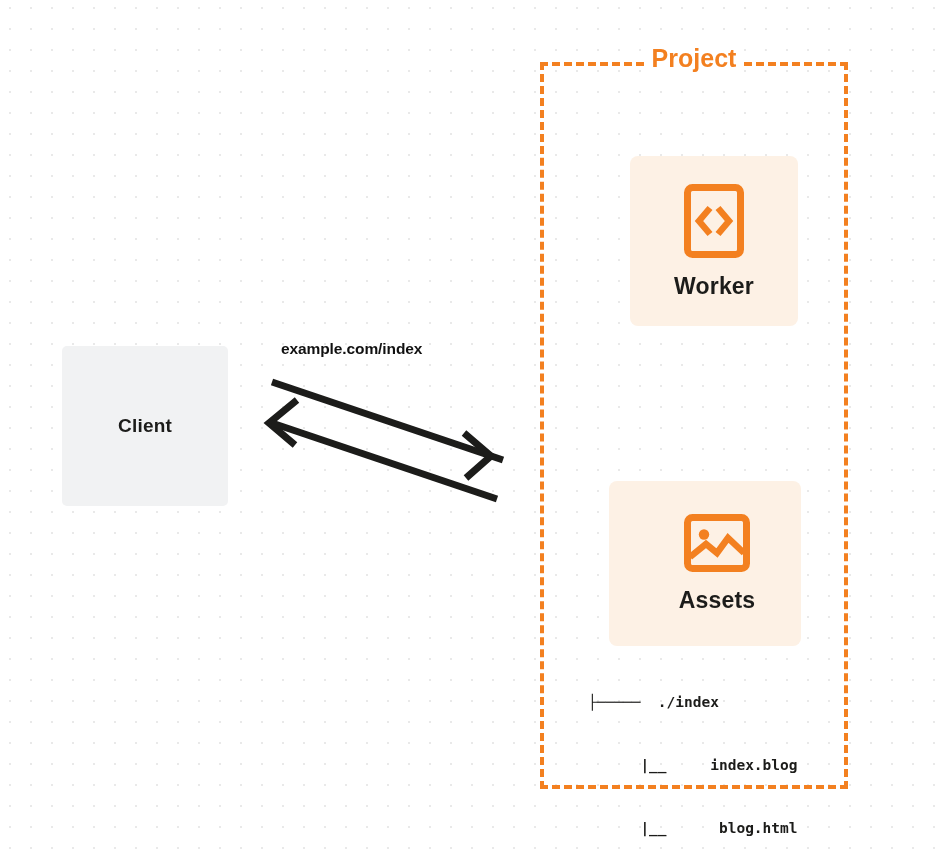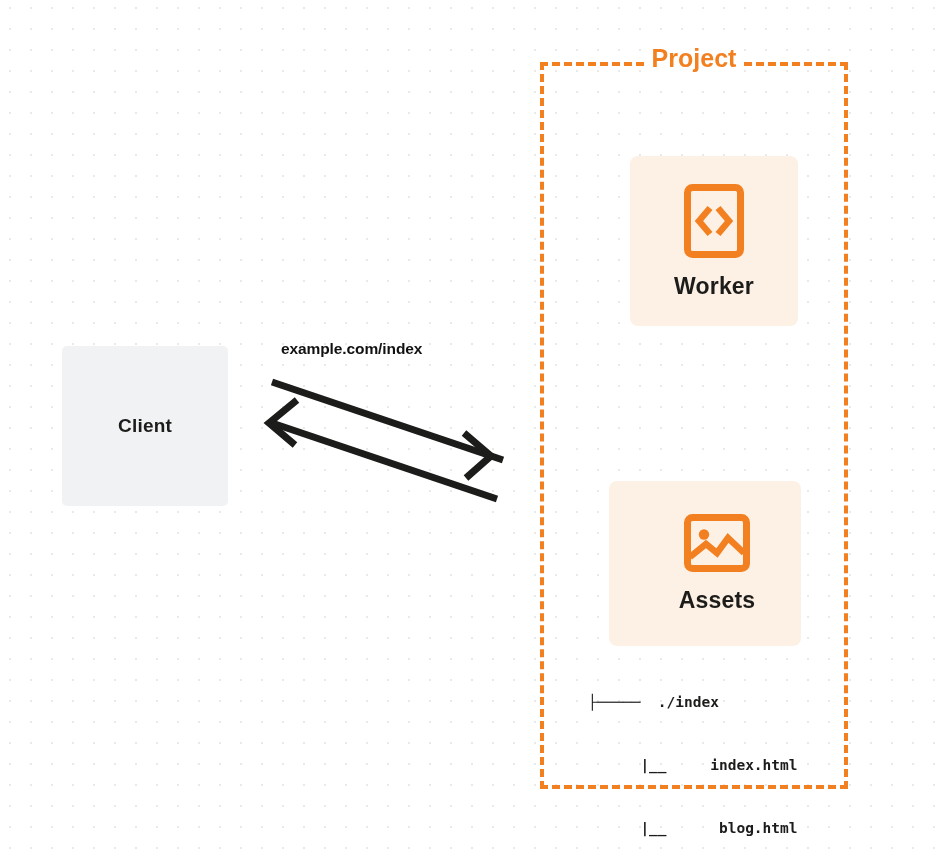--- a/index.html
+++ b/index.html
@@ -181,18 +181,18 @@
     <svg class="card-icon" width="68" height="60" viewBox="0 0 68 60" xmlns="http://www.w3.org/2000/svg">
       <rect x="4.5" y="4.5" width="59" height="51" rx="5" ry="5" fill="none" stroke="#f38020" stroke-width="7"></rect>
       <circle cx="21" cy="21.5" r="5.2" fill="#f38020"></circle>
       <path d="M 7 44 L 23 31 L 34 40 L 45 25 L 61 40" fill="none" stroke="#f38020" stroke-width="6.5" stroke-linejoin="miter" stroke-linecap="butt"></path>
     </svg>
     <span class="card-label">Assets</span>
   </div>
 
   <div class="file-tree">
     <div>├─────  ./index</div>
-    <div>      |__     index.html</div>
+    <div>      |__     index.blog</div>
     <div>      |__      blog.html</div>
     
   </div>
 
 </div>
 
 </body></html>

